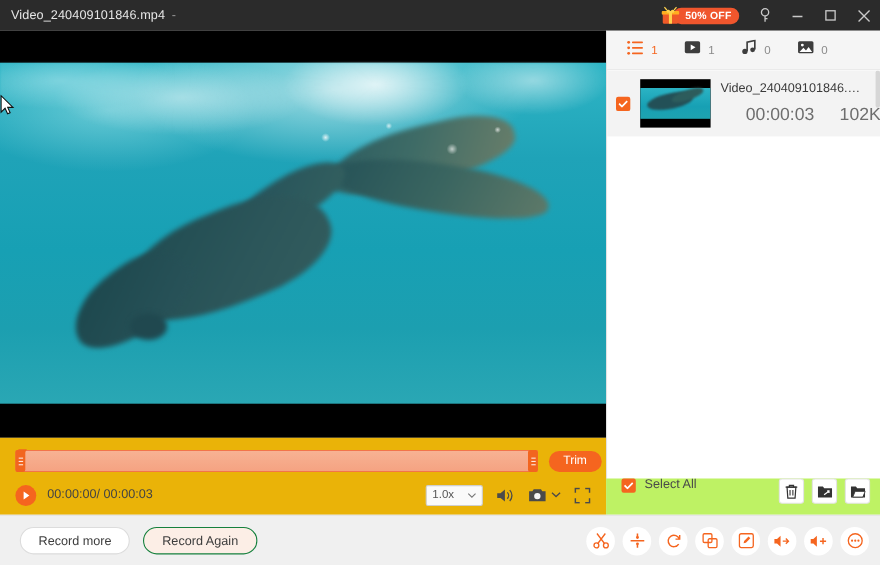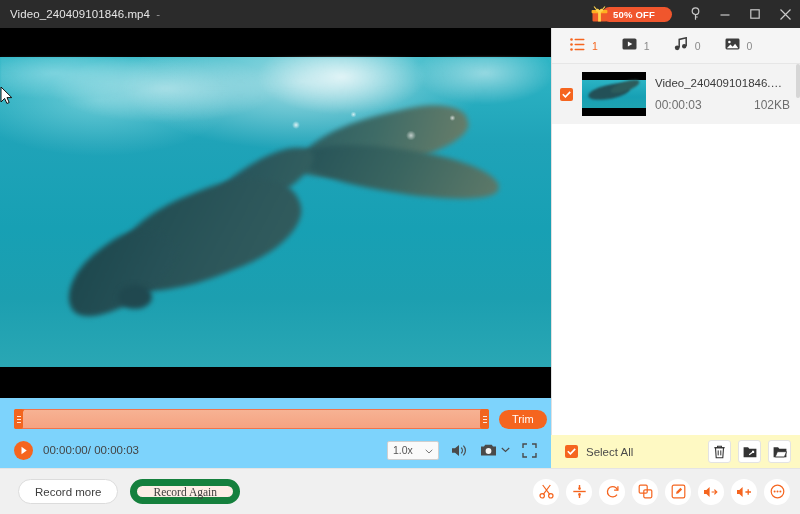--- a/index.html
+++ b/index.html
@@ -27,21 +27,21 @@
 
   .promo {
     display: flex; align-items: center; height: 19px;
     margin-right: 8px;
     position: relative;
   }
   .gift-icon { position: relative; width: 19px; height: 19px; margin-right: -7px; z-index: 2; }
   .off-pill {
     background: #f0562d; color: #fff;
     font-size: 9.5px; font-weight: bold;
-    border-radius: 9px; padding: 2px 17px 2px 11px;
+    border-radius: 9px; padding: 2px 7px 2px 11px;
     letter-spacing: .2px;
   }
 
   .win-btn {
     width: 30px; height: 28px; display: flex;
     align-items: center; justify-content: center;
     color: #c9c9c9;
   }
 
   
@@ -112,21 +112,21 @@
       radial-gradient(circle 3px at 45% 25%, rgba(255,255,255,.7), transparent),
       radial-gradient(circle 5px at 70% 55%, rgba(255,255,255,.65), transparent),
       radial-gradient(circle 3px at 88% 30%, rgba(255,255,255,.7), transparent);
     filter: blur(.6px);
   }
   .cursor { position: absolute; left: 0px; top: 58px; width: 14px; height: 20px; }
 
   
   .player {
     position: absolute; left: 0; top: 398px; width: 551px; height: 70px;
-    background: #7dd3fc;
+    background: #eab308;
   }
   .timeline-row {
     position: absolute; left: 0; top: 8px; width: 551px; height: 26px;
     display: flex; align-items: center;
   }
   .tl-track {
     position: relative;
     margin-left: 14px; width: 475px; height: 20px;
     background: #f6ac8a;
     border: 1px solid #f2744a;
@@ -218,31 +218,31 @@
     position: absolute; left: 28px; top: 10px; width: 30px; height: 9px;
     background: #2d5c5c; border-radius: 55% 45% 50% 45%;
     transform: rotate(-18deg); filter: blur(.8px);
   }
   .fmeta { flex: 1; min-width: 0; }
   .fname {
     font-size: 11.5px; color: #3a3a3a; white-space: nowrap;
     overflow: hidden; text-overflow: ellipsis;
   }
   .fsub { display: flex; justify-content: space-between; margin-top: 9px; }
-  .fsub span { font-size: 12px; color: #6e6e6e; }
+  .fsub span { font-size: 16px; color: #6e6e6e; margin-left: 23px; }
   .list-scroll {
     position: absolute; right: 0; top: 0; width: 4px; height: 34px;
     background: #d6d6d6; border-radius: 2px;
   }
 
   
   .selectall-row {
     position: absolute; left: 551px; top: 435px; width: 249px; height: 33px;
-    display: flex; align-items: center; padding: 0 9px 0 14px;
-    background: #fef9c3;
+    display: flex; align-items: flex-start; padding: 0 9px 0 14px;
+    background: #bef264;
   }
   .sa-label { font-size: 11.5px; color: #4a4a4a; margin-left: 8px; }
   .sa-spacer { flex: 1; }
   .sq-btn {
     width: 23px; height: 23px; margin-left: 7px;
     background: #fff; border: 1px solid #e3e3e3; border-radius: 3px;
     display: flex; align-items: center; justify-content: center; cursor: pointer;
     color: #333;
   }
 
@@ -251,21 +251,21 @@
     position: absolute; left: 0; top: 468px; width: 800px; height: 46px;
     background: #f0f0f0; border-top: 1px solid #e4e4e4;
     display: flex; align-items: center; padding: 0 10px;
   }
   .pill {
     height: 25px; border-radius: 13px; font-size: 11.5px;
     display: flex; align-items: center; justify-content: center;
     padding: 0 16px; cursor: pointer; white-space: nowrap;
   }
   .pill.white { background: #fff; border: 1px solid #dcdcdc; color: #3d3d3d; margin-left: 8px; }
-  .pill.orange { background: #fceee6; border: 7px solid #15803d; color: #3d3d3d; margin-left: 12px; font-family: Liberation Serif, serif; }
+  .pill.orange { background: #fceee6; border: 1px solid #15803d; color: #3d3d3d; margin-left: 12px; }
   .bb-spacer { flex: 1; }
   .round-btn {
     width: 26px; height: 26px; border-radius: 50%;
     background: #fff; margin-left: 7px;
     display: flex; align-items: center; justify-content: center;
     cursor: pointer; color: #f5651f; flex: 0 0 auto;
   }
   .divider-line {
     position: absolute; left: 551px; top: 28px; width: 1px; height: 440px;
     background: #dcdcdc;

